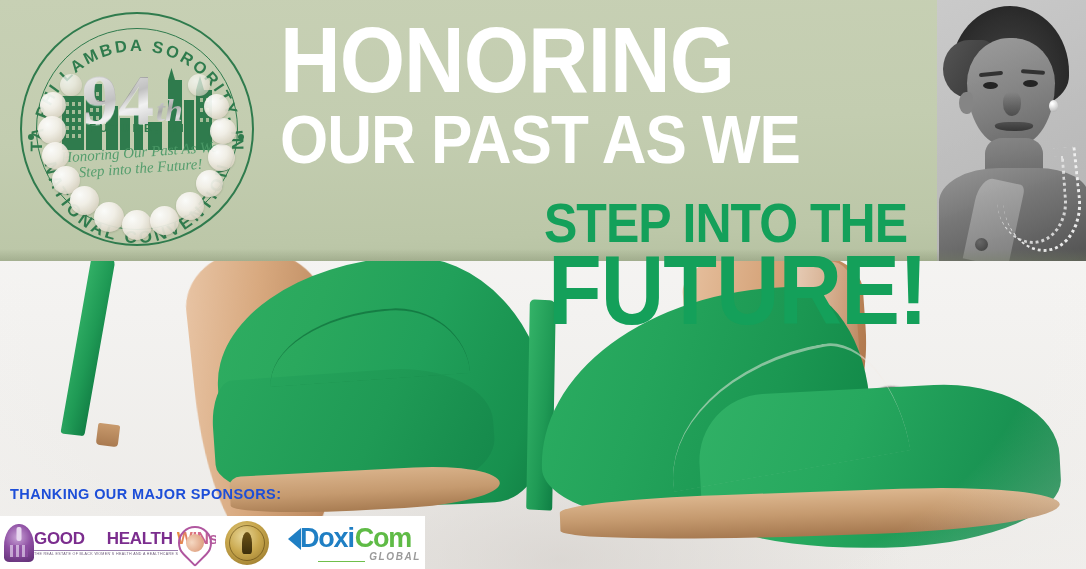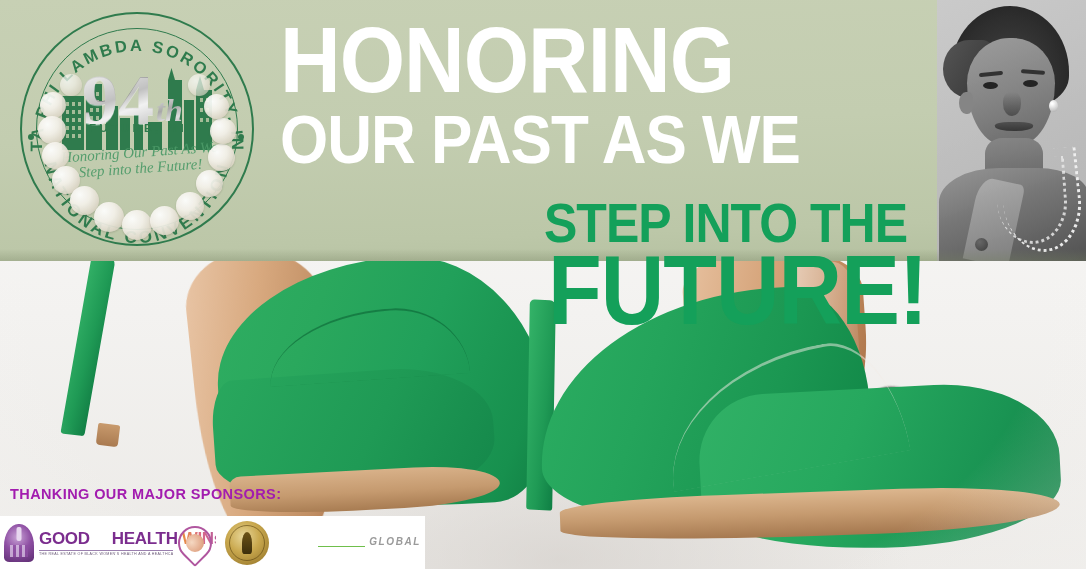--- a/index.html
+++ b/index.html
@@ -327,37 +327,37 @@
   }
   .pt-button {
     position:absolute; left:38px; top:238px; width:13px; height:13px;
     background:radial-gradient(circle at 35% 30%,#6e6861,#45403a);
     border-radius:50%;
   }
 
   
   .sponsors-title {
     position:absolute; left:10px; top:486px;
-    color:#a21caf;
+    color:#1d4ed8;
     font-size:14.5px; font-weight:bold; letter-spacing:.4px;
     font-family:"Liberation Sans", sans-serif;
     z-index:8;
   }
   .sponsor-strip {
     position:absolute; left:0; top:516px; height:53px;
     display:flex; align-items:stretch; z-index:8;
   }
   .sponsor-card {
     background:#ffffff;
     display:flex; align-items:center; justify-content:center;
     padding:0 4px;
   }
 
   
-  .shw { width:216px; gap:5px; }
+  .shw { width:216px; }
   .ghw-crest {
     width:30px; height:38px;
     background:radial-gradient(circle at 45% 35%, #c9a3d6 0%, #8e4fa3 45%, #5d2d72 100%);
     border-radius:48% 48% 18% 18% / 58% 58% 12% 12%;
     position:relative; flex:none;
   }
   .ghw-crest::before {
     content:""; position:absolute; left:50%; top:3px; transform:translateX(-50%);
     width:5px; height:14px; background:#e7d6ef; border-radius:2px;
   }
@@ -614,20 +614,25 @@
     </div>
 
 
     <div class="sponsor-card seal-card">
       <div class="state-seal">
         <div class="state-seal-fig"></div>
       </div>
     </div>
 
     <div class="sponsor-card doxi">
+      <div class="doxi-row">
+        <span class="doxi-arrow"></span>
+        <span class="doxi-blue">Doxi</span>
+        <span class="doxi-green">Com</span>
+      </div>
       <div class="doxi-sub-wrap">
         <span class="doxi-sub-rule"></span>
         <span class="doxi-sub">GLOBAL</span>
       </div>
     </div>
   </div>
 
 </div>
 
 </body></html>

